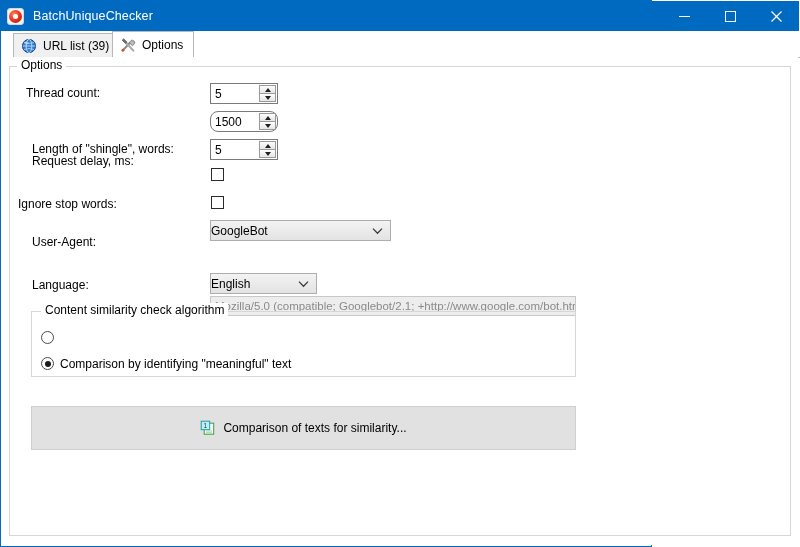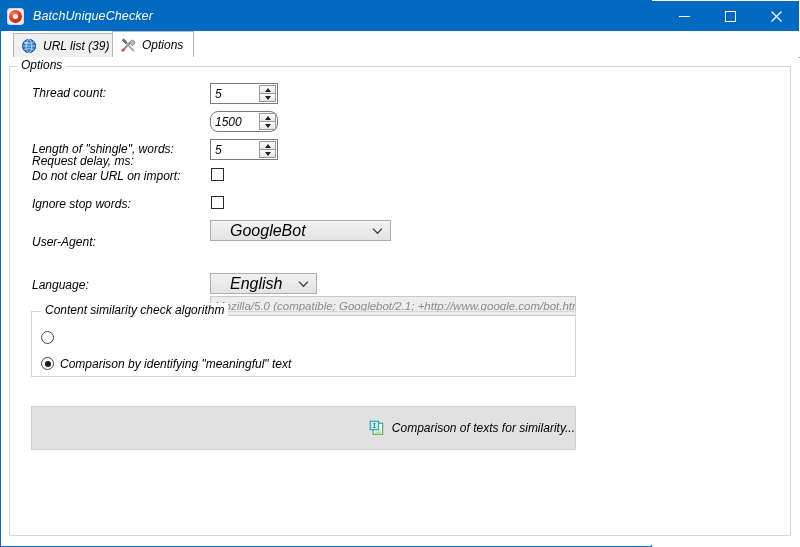--- a/index.html
+++ b/index.html
@@ -16,21 +16,20 @@
     overflow: hidden;
   }
   .window {
     position: absolute;
     left: 0; top: 0;
     width: 652px;
     height: 547px;
     box-sizing: border-box;
     border: 1px solid #0069c0;
     background: #ffffff;
-    font-style: italic;
   }
   
   .titlebar {
     position: absolute;
     left: 0; top: 0;
     width: 798px;
     height: 30px;
     background: #0069c0;
     display: flex;
     align-items: center;
@@ -208,22 +207,22 @@
     position: absolute;
     height: 21px;
     box-sizing: border-box;
     border: 1px solid #adadad;
     background: linear-gradient(#f3f3f3, #e3e3e3);
     display: flex;
     align-items: center;
   }
   .combo .cb-text {
     flex: 1;
-    padding-left: 19px;
-    font-size: 16px;
+    padding-left: 0;
+    font-size: 12px;
     color: #000;
     white-space: nowrap;
     overflow: hidden;
   }
   .combo .cb-arrow {
     width: 17px;
     display: flex;
     align-items: center;
     justify-content: center;
     margin-right: 4px;
@@ -273,21 +272,21 @@
   
   .big-button {
     position: absolute;
     left: 29px; top: 349px;
     width: 545px; height: 44px;
     box-sizing: border-box;
     border: 1px solid #cfcfcf;
     background: #e1e1e1;
     display: flex;
     align-items: center;
-    justify-content: flex-end;
+    justify-content: center;
     font-size: 12px;
   }
   .big-button .btn-icon {
     width: 16px; height: 16px;
     margin-right: 7px;
     flex: none;
   }
 </style>
 </head>
 <body>
@@ -345,21 +344,21 @@
       </span>
       <span class="tab-label">Options</span>
     </div>
   </div>
 
   <div class="content">
 
     <div class="groupbox" id="options-group"></div>
     <div class="group-title" id="options-group-title">Options</div>
 
-    <div class="field-label" style="left:30px; top:29px;">Thread count:</div>
+    <div class="field-label" style="left:24px; top:29px;">Thread count:</div>
     <div class="spinner" style="left:208px; top:26px;">
       <div class="sp-value">5</div>
       <div class="sp-buttons">
         <div class="sp-btn up">
             <div class="arrow-up"></div>
           </div>
         <div class="sp-btn down">
             <div class="arrow-down"></div>
           </div>
       </div>
@@ -384,24 +383,23 @@
       <div class="sp-buttons">
         <div class="sp-btn up">
             <div class="arrow-up"></div>
           </div>
         <div class="sp-btn down">
             <div class="arrow-down"></div>
           </div>
       </div>
     </div>
 
-    <div class="field-label" style="left:30px; top:112px;">Do not clear URL on import:</div>
     <div class="checkbox" style="left:209px; top:111px;"></div>
 
-    <div class="field-label" style="left:30px; top:140px;">Ignore stop words:</div>
+    <div class="field-label" style="left:16px; top:140px;">Ignore stop words:</div>
     <div class="checkbox" style="left:209px; top:139px;"></div>
 
     <div class="field-label" style="left:30px; top:178px;">User-Agent:</div>
     <div class="combo" style="left:208px; top:163px; width:181px;">
       <span class="cb-text">GoogleBot</span>
       <span class="cb-arrow">
         <svg width="11" height="8" viewBox="0 0 11 8">
             <path d="M1 1.6 L5.5 6.2 L10 1.6" fill="none" stroke="#3c3c3c" stroke-width="1.3"></path>
           </svg>
       </span>

